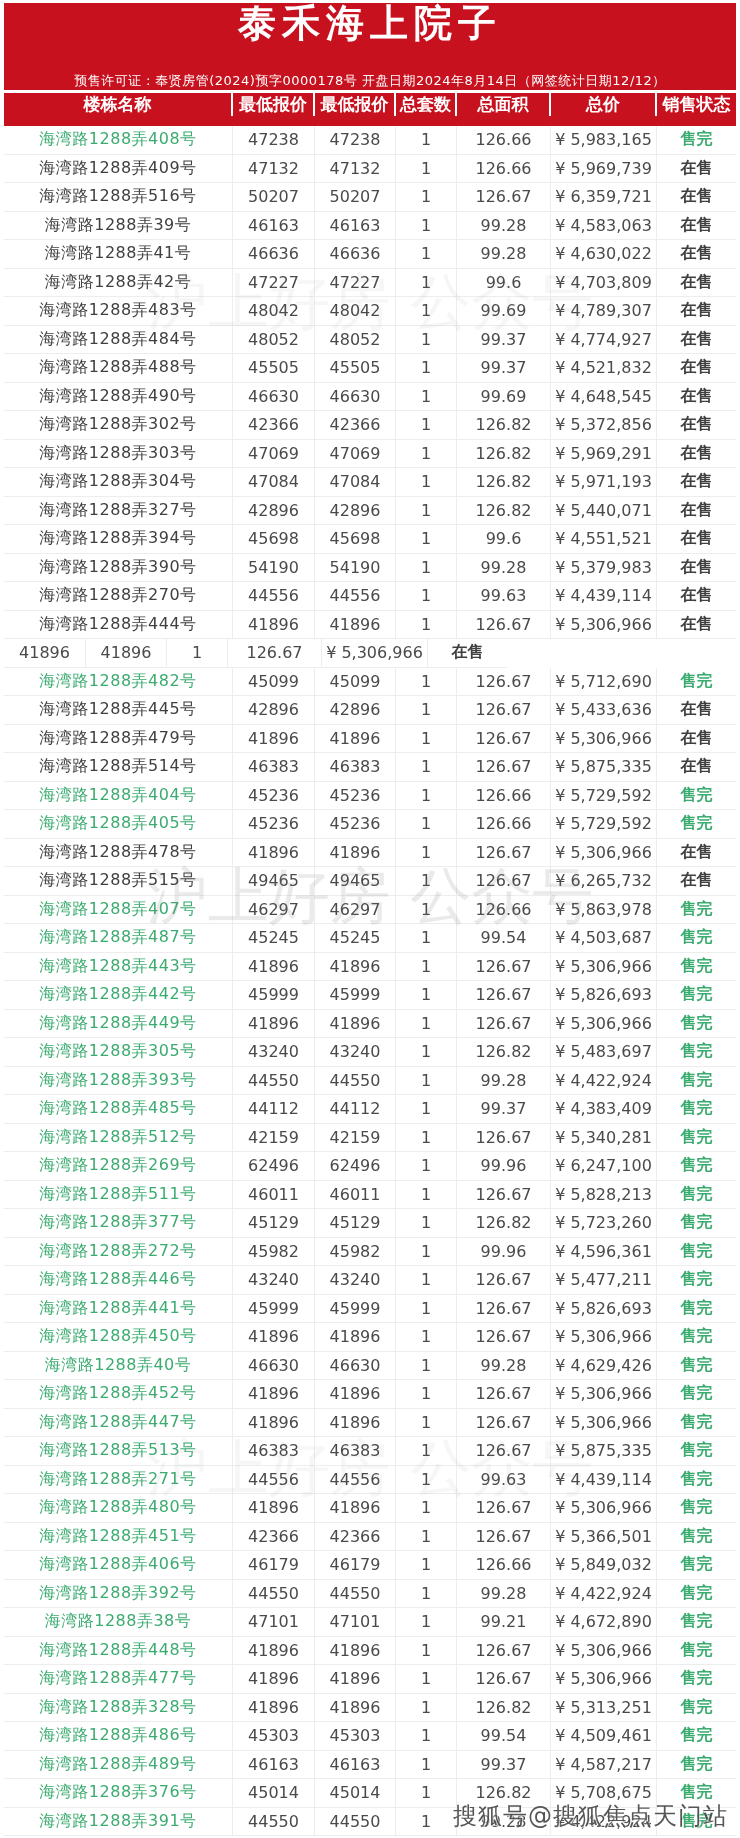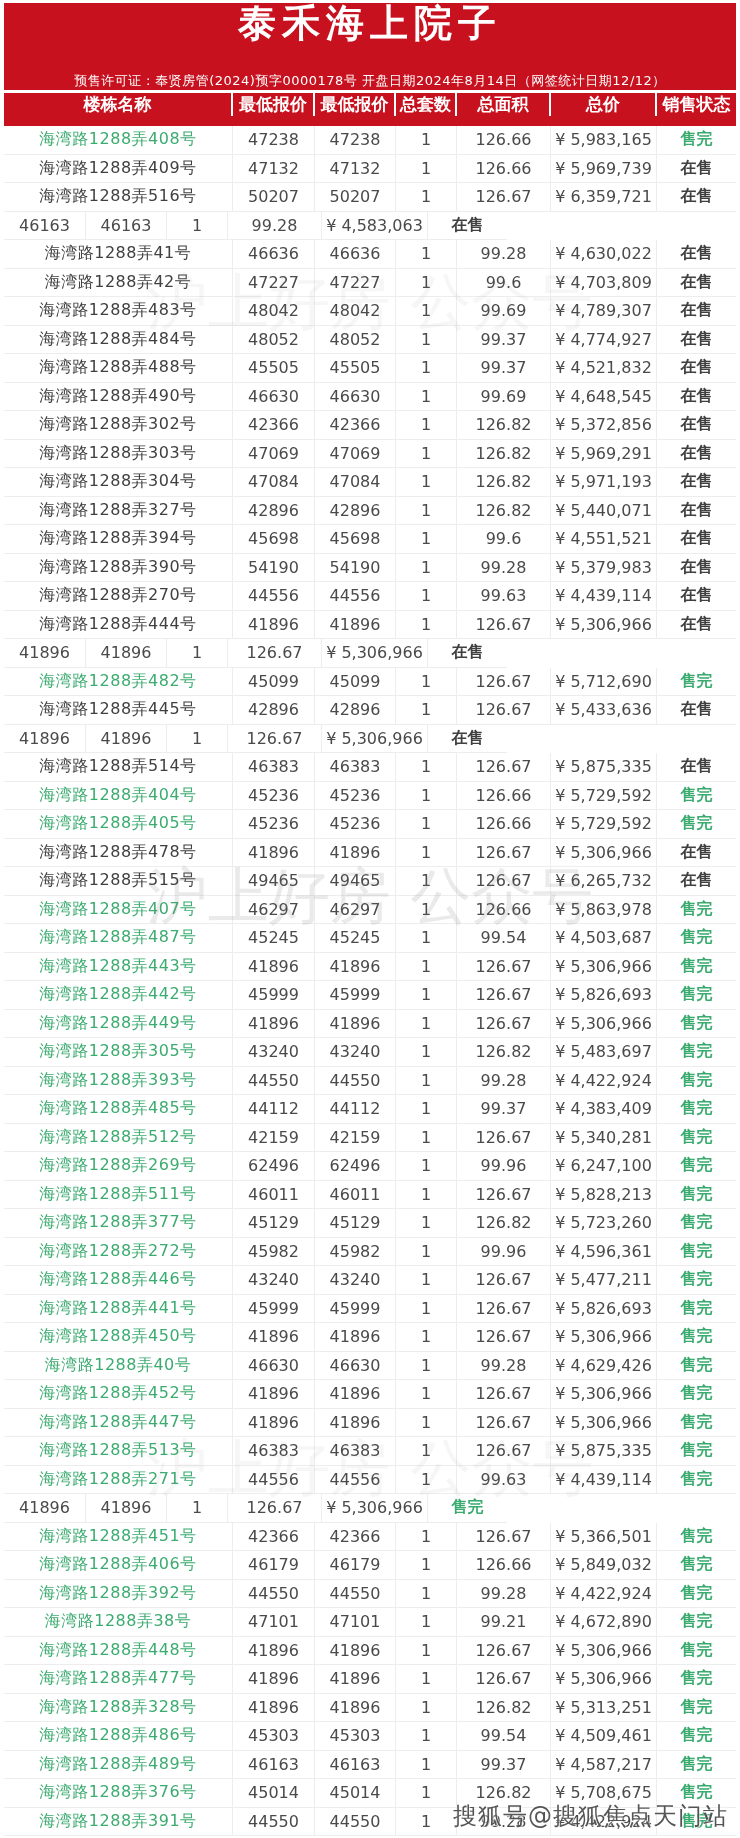--- a/index.html
+++ b/index.html
@@ -121,20 +121,21 @@
       <div class="tr">
         <div class="td c0 red">海湾路1288弄516号</div>
         <div class="td c1">50207</div>
         <div class="td c2">50207</div>
         <div class="td c3">1</div>
         <div class="td c4">126.67</div>
         <div class="td c5">¥ 6,359,721</div>
         <div class="td c6 red">在售</div>
       </div>
       <div class="tr">
+        <div class="td c0 red">海湾路1288弄39号</div>
         <div class="td c1">46163</div>
         <div class="td c2">46163</div>
         <div class="td c3">1</div>
         <div class="td c4">99.28</div>
         <div class="td c5">¥ 4,583,063</div>
         <div class="td c6 red">在售</div>
       </div>
       <div class="tr">
         <div class="td c0 red">海湾路1288弄41号</div>
         <div class="td c1">46636</div>
@@ -281,20 +282,21 @@
       <div class="tr">
         <div class="td c0 red">海湾路1288弄445号</div>
         <div class="td c1">42896</div>
         <div class="td c2">42896</div>
         <div class="td c3">1</div>
         <div class="td c4">126.67</div>
         <div class="td c5">¥ 5,433,636</div>
         <div class="td c6 red">在售</div>
       </div>
       <div class="tr">
+        <div class="td c0 red">海湾路1288弄479号</div>
         <div class="td c1">41896</div>
         <div class="td c2">41896</div>
         <div class="td c3">1</div>
         <div class="td c4">126.67</div>
         <div class="td c5">¥ 5,306,966</div>
         <div class="td c6 red">在售</div>
       </div>
       <div class="tr">
         <div class="td c0 red">海湾路1288弄514号</div>
         <div class="td c1">46383</div>
@@ -523,20 +525,21 @@
       <div class="tr">
         <div class="td c0 green">海湾路1288弄271号</div>
         <div class="td c1">44556</div>
         <div class="td c2">44556</div>
         <div class="td c3">1</div>
         <div class="td c4">99.63</div>
         <div class="td c5">¥ 4,439,114</div>
         <div class="td c6 green">售完</div>
       </div>
       <div class="tr">
+        <div class="td c0 green">海湾路1288弄480号</div>
         <div class="td c1">41896</div>
         <div class="td c2">41896</div>
         <div class="td c3">1</div>
         <div class="td c4">126.67</div>
         <div class="td c5">¥ 5,306,966</div>
         <div class="td c6 green">售完</div>
       </div>
       <div class="tr">
         <div class="td c0 green">海湾路1288弄451号</div>
         <div class="td c1">42366</div>

